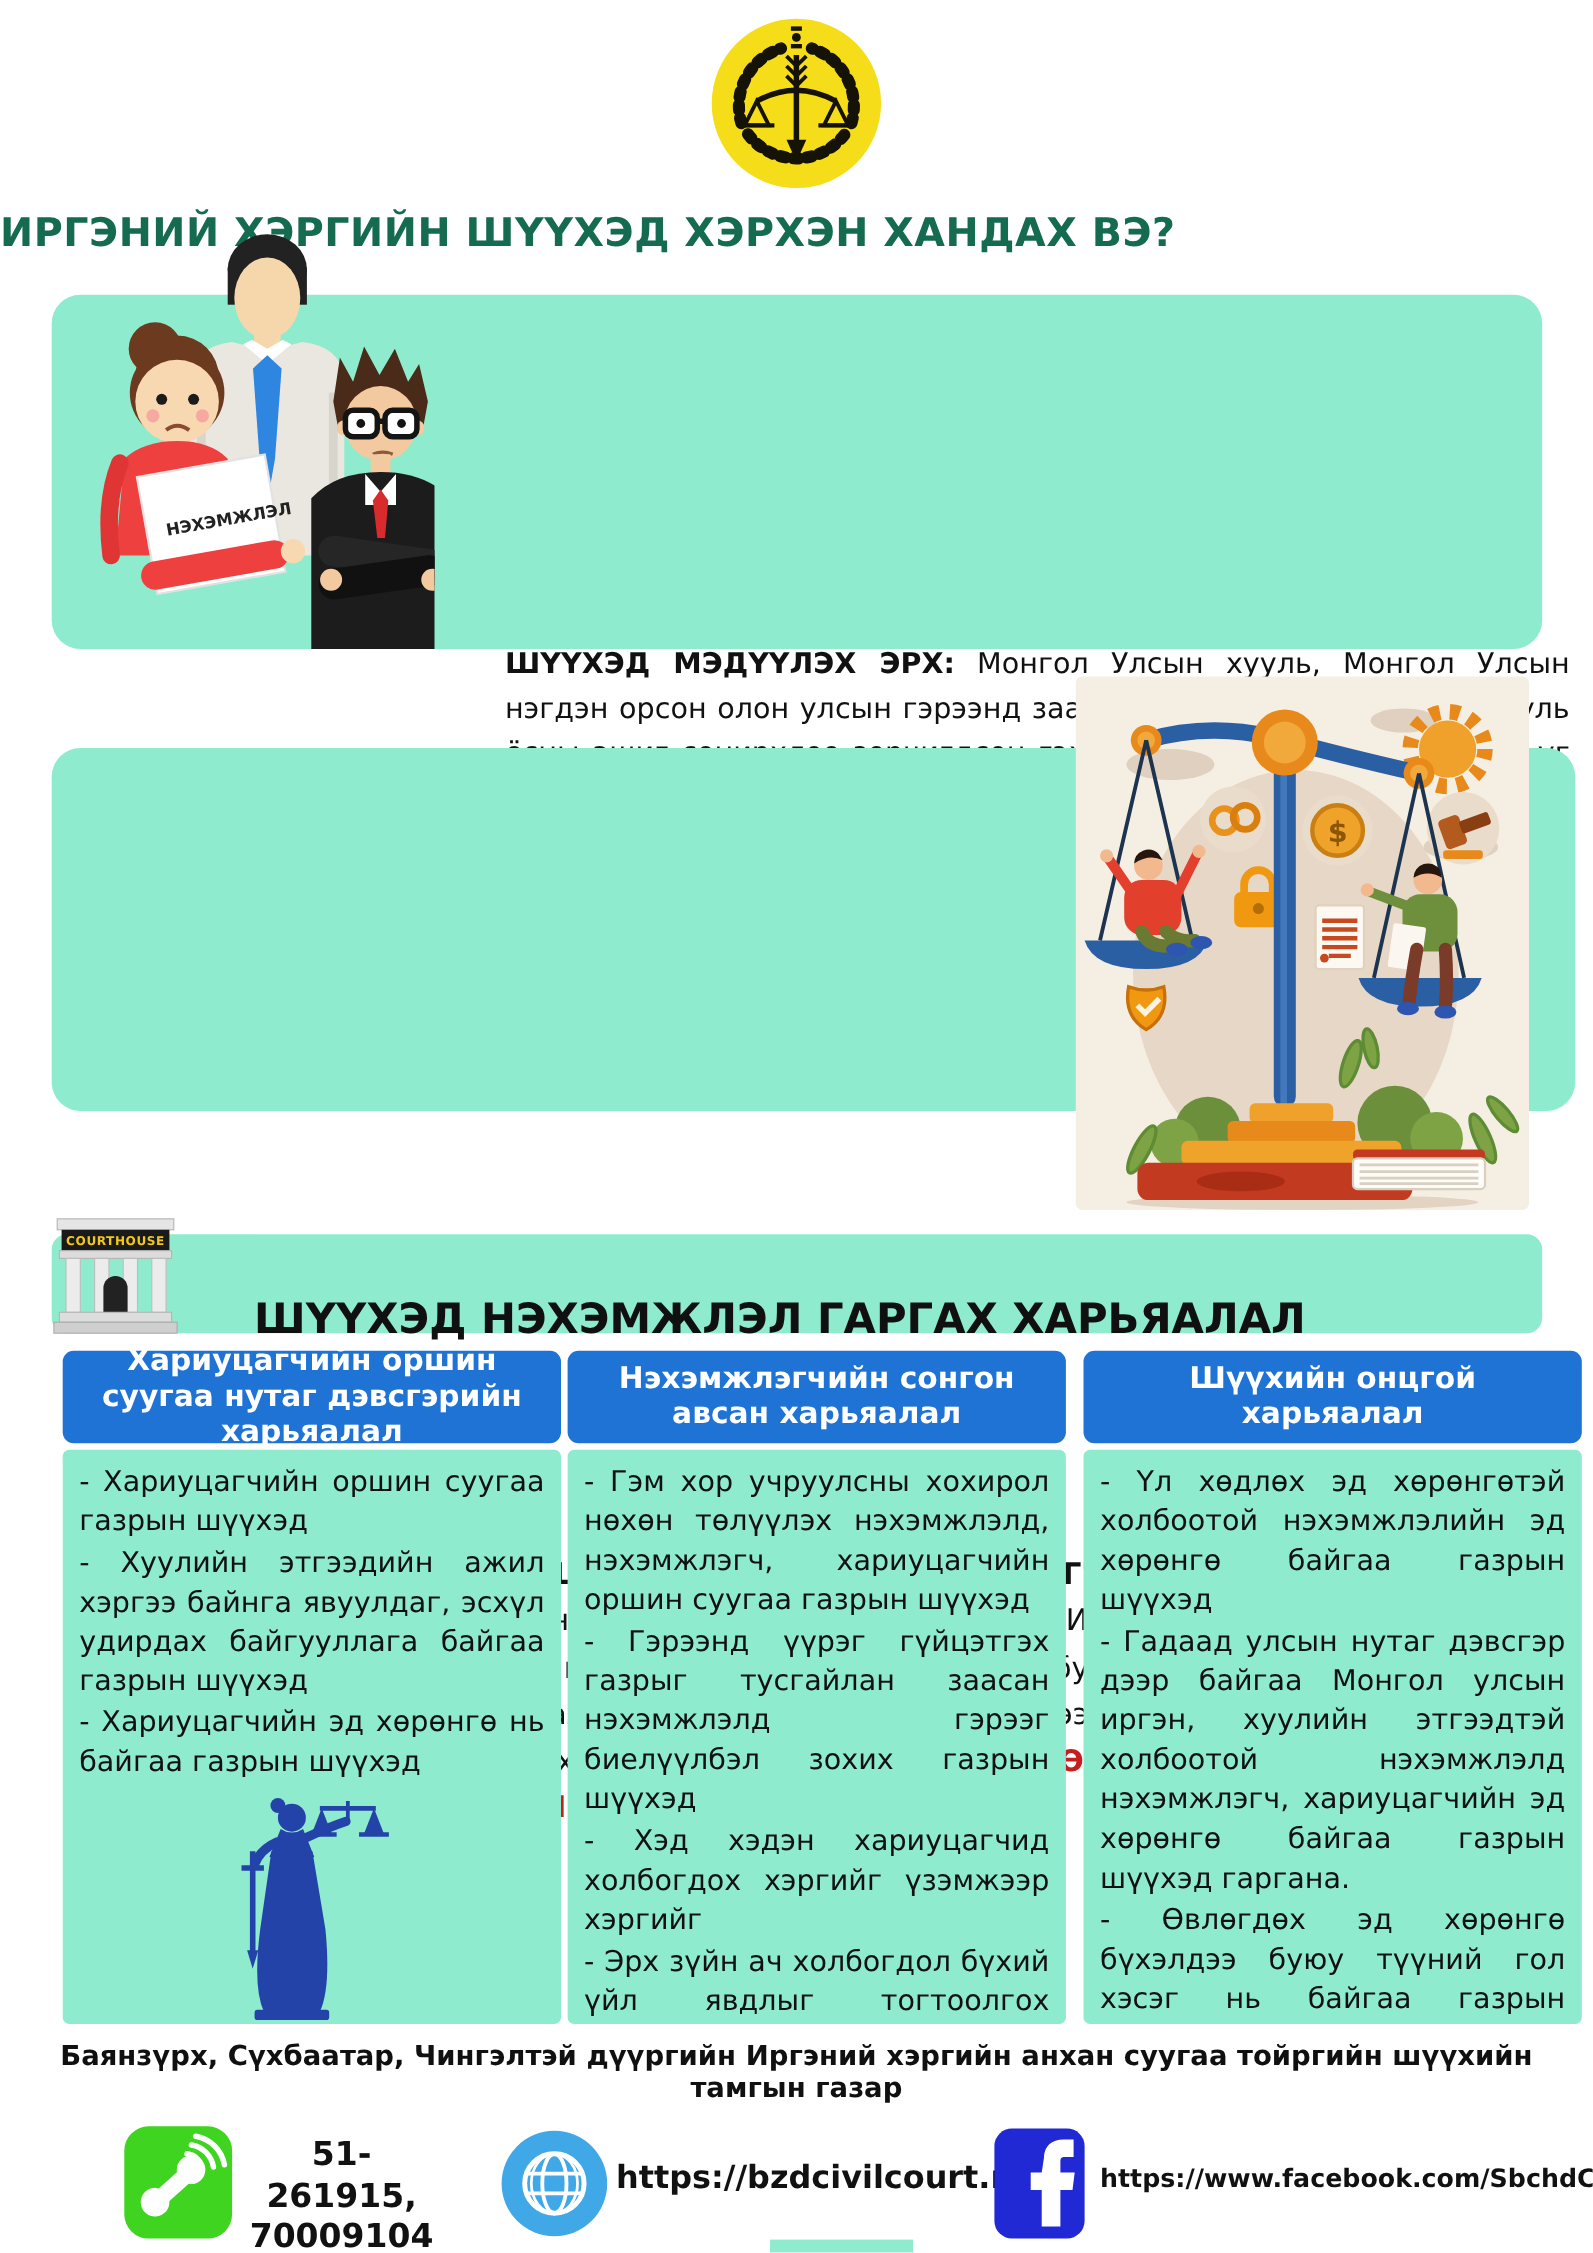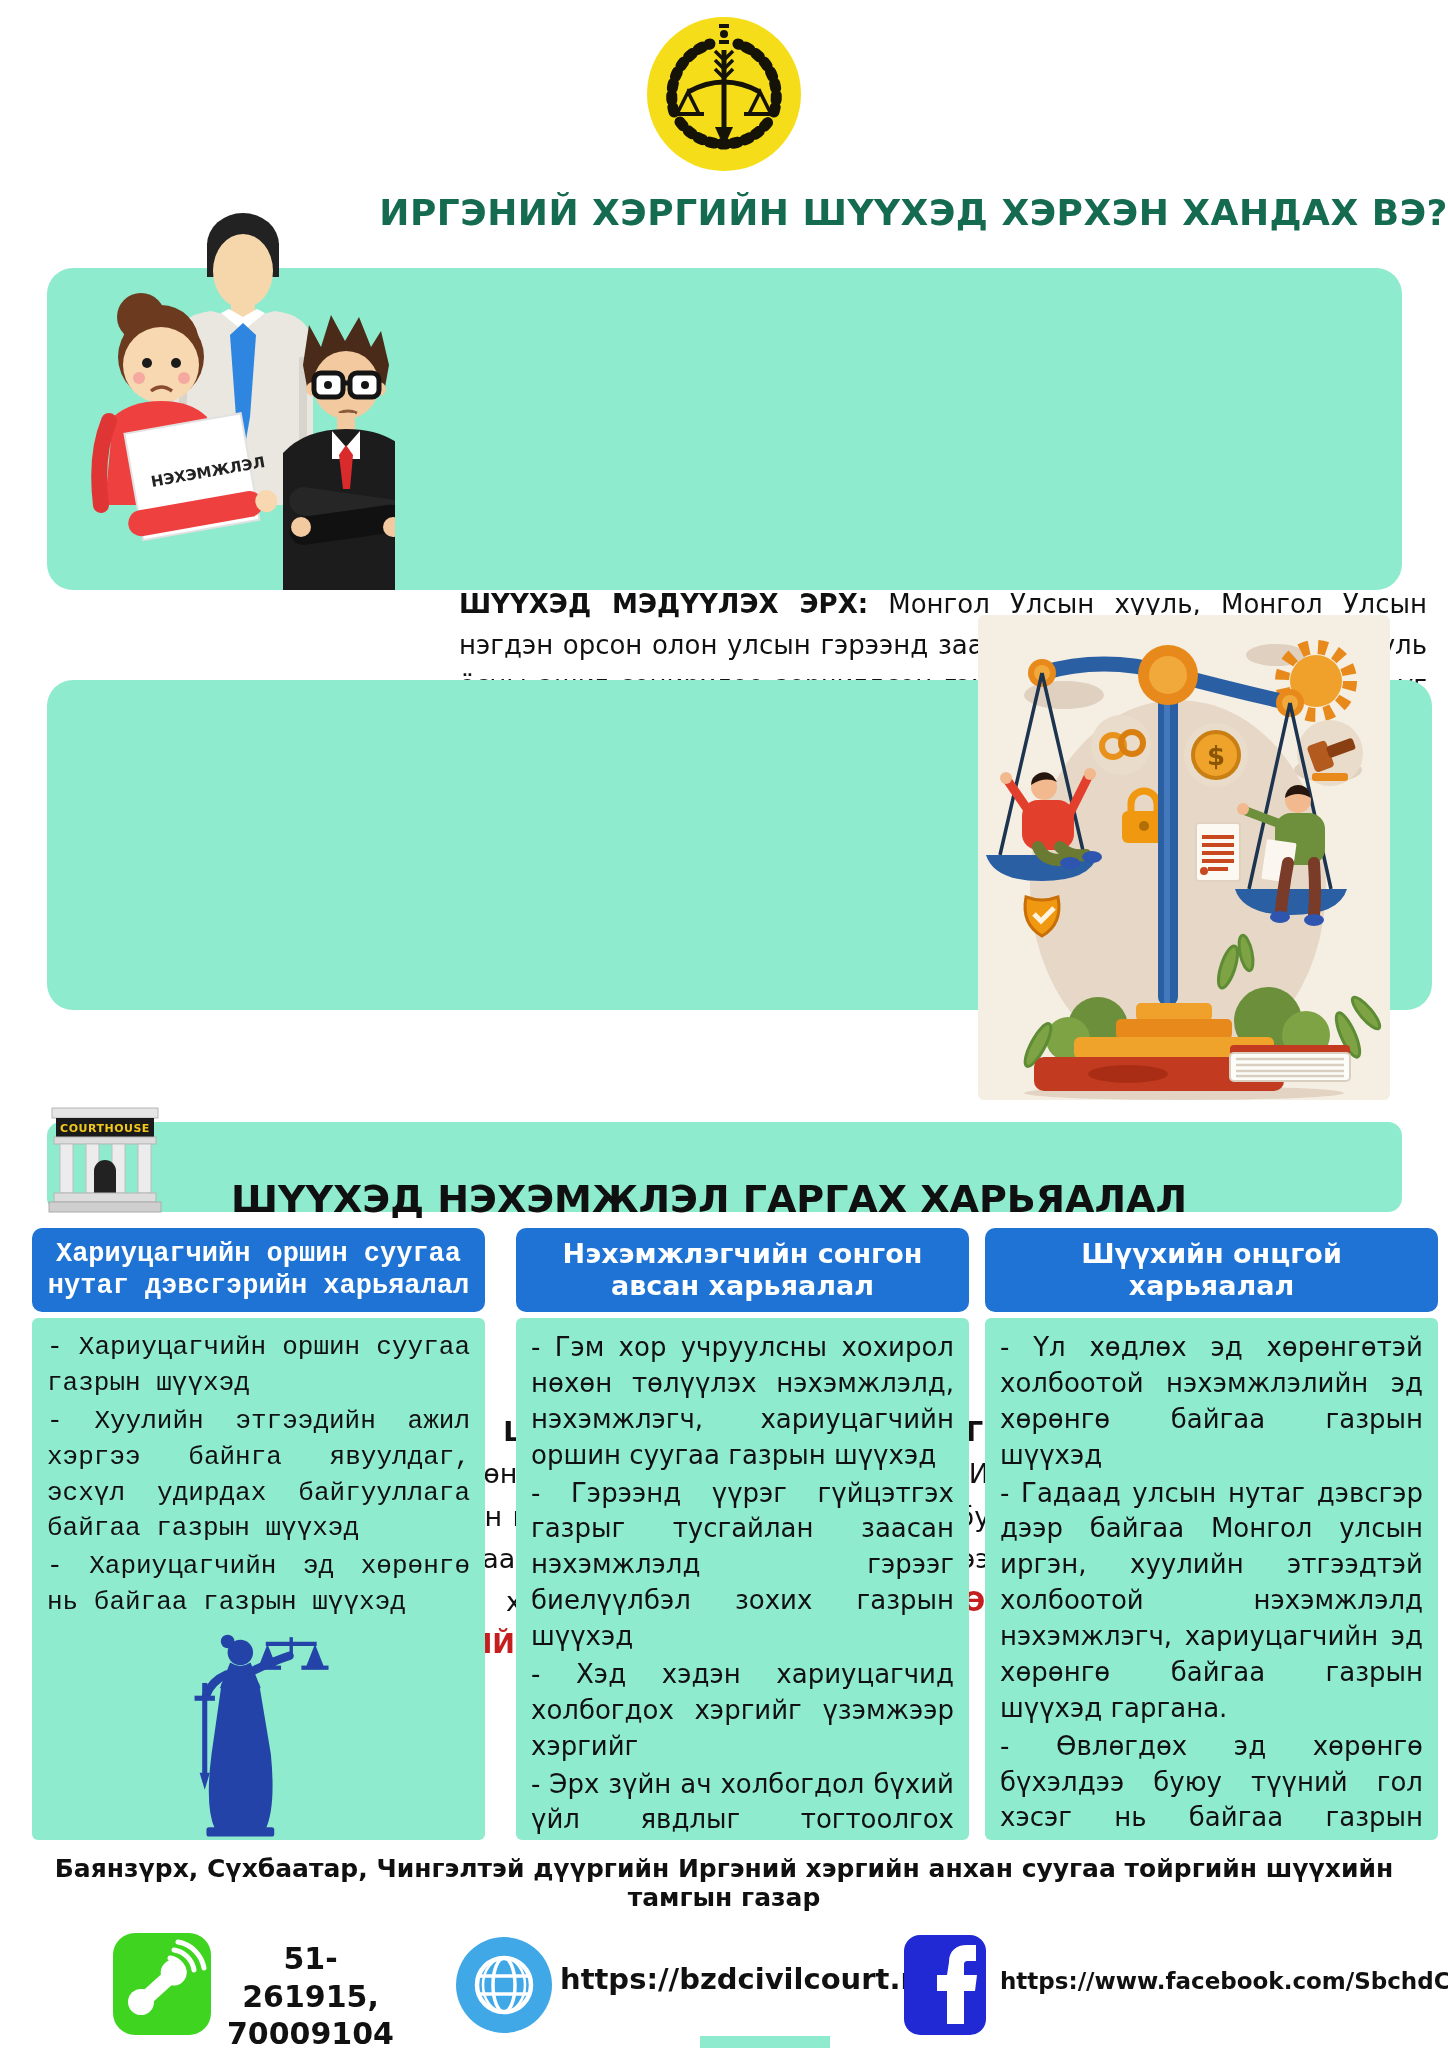--- a/index.html
+++ b/index.html
@@ -1,21 +1,21 @@
 <!DOCTYPE html>
 <html><head>
 <meta charset="utf-8">
 <style>
   html,body{margin:0;padding:0;background:#fff;}
   .page{position:relative;width:1448px;height:2048px;background:#fff;overflow:hidden;
         font-family:"DejaVu Sans","Liberation Sans",sans-serif;color:#111;}
   .abs{position:absolute;}
   
   .logo{left:644px;top:14px;width:160px;height:160px;}
-  .title{left:0;top:192px;width:1448px;text-align:right;font-size:36px;font-weight:bold;
+  .title{left:0;top:192px;width:1448px;text-align:left;font-size:36px;font-weight:bold;
          color:#156B50;letter-spacing:0.5px;}
   
   .mint{background:#8FEBCD;border-radius:26px;}
   .box1{left:47px;top:268px;width:1355px;height:322px;}
   .box1-text{left:412px;top:290px;width:968px;position:absolute;font-size:26px;line-height:1.56;
              text-align:justify;}
   .people-illo{left:55px;top:205px;width:340px;height:385px;}
   .paper-label{position:absolute;left:88px;top:258px;width:130px;text-align:center;
                font-size:15px;font-weight:bold;color:#222;transform:rotate(-10deg);}
   .box2{left:47px;top:680px;width:1385px;height:330px;}
@@ -28,21 +28,21 @@
   .courthouse{left:46px;top:1106px;width:118px;height:110px;}
   .section-heading{position:absolute;left:184px;top:0;height:90px;display:flex;align-items:center;
                    font-size:38px;font-weight:bold;color:#101010;}
   
   .col{width:453px;position:absolute;}
   .col-header{background:#1E73D4;color:#fff;font-weight:bold;font-size:27px;text-align:center;
               border-radius:10px;height:84px;display:flex;align-items:center;justify-content:center;
               padding:0 10px;box-sizing:border-box;line-height:1.2;}
   .col-body{background:#8FEBCD;border-radius:6px;margin-top:6px;height:522px;box-sizing:border-box;
             padding:12px 15px;font-size:26px;line-height:1.38;text-align:justify;overflow:hidden;}
-  .col1{left:32px;top:1228px;font-family:Liberation Mono, monospace;}
+  .col1{left:57px;top:1228px;}
   .col2{left:516px;top:1228px;}
   .col3{left:985px;top:1228px;}
   .bullet{margin:0 0 2px 0;}
   .lady{text-align:center;margin-top:6px;}
   
   .footer-note{left:0;top:1854px;width:1448px;text-align:center;font-size:25px;font-weight:bold;color:#101010;}
   .contacts{left:0;top:1930px;width:1448px;height:118px;}
   .phone-icon{left:112px;top:2px;width:100px;height:104px;}
   .phone-text{left:218px;top:10px;width:185px;text-align:center;font-size:30px;font-weight:bold;line-height:1.25;}
   .globe-icon{left:455px;top:6px;width:98px;height:98px;}

